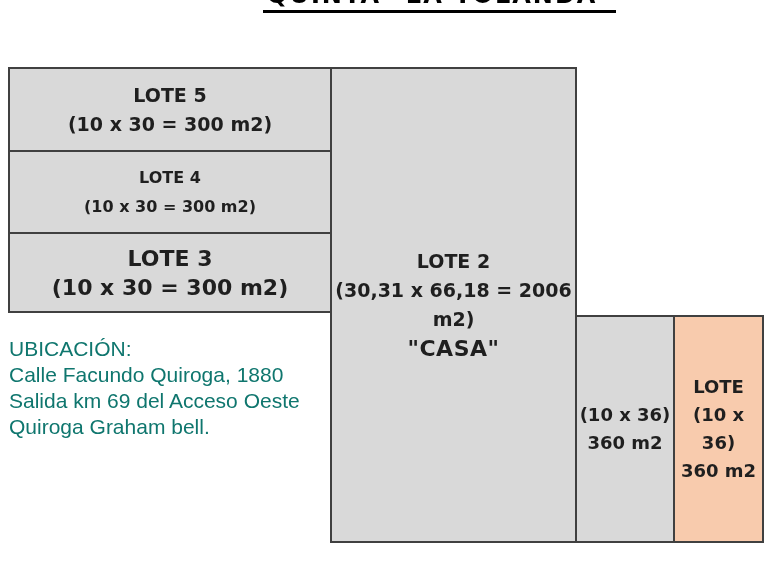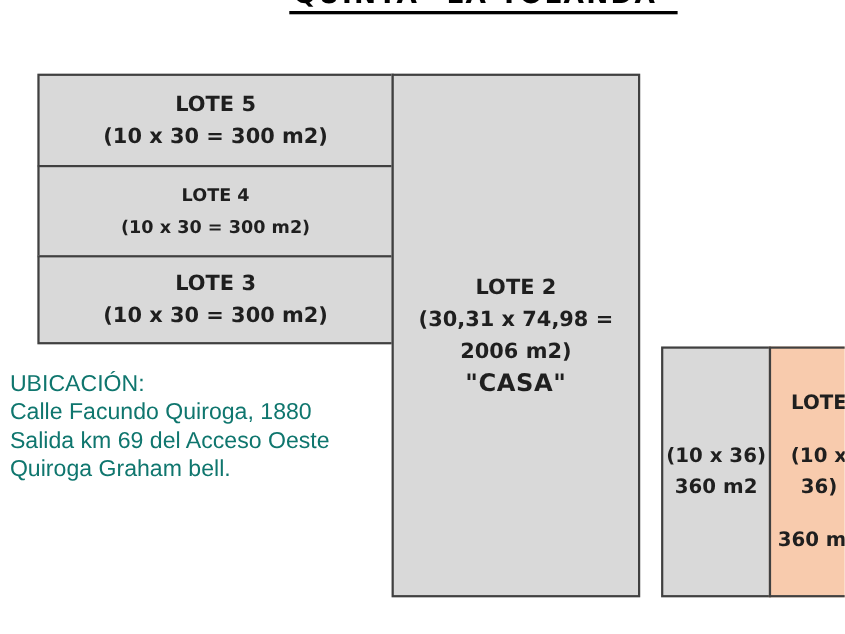--- a/index.html
+++ b/index.html
@@ -36,34 +36,33 @@
     background:var(--lot-fill);
     border:2px solid var(--border);
     display:flex;
     flex-direction:column;
     align-items:center;
     justify-content:center;
     text-align:center;
     color:var(--ink);
     font-family:"DejaVu Sans",sans-serif;
     font-weight:bold;
-    margin-left:26px;
   }
   .lot .line{display:block;}
   
   .lote5{left:8px;  top:67px;  width:324px; height:85px; font-size:19px; line-height:29px;}
   .lote4{left:8px;  top:150px; width:324px; height:84px; font-size:16px; line-height:29px;}
-  .lote3{left:8px;  top:232px; width:324px; height:81px; font-size:19px; line-height:29px;}
+  .lote3{left:8px;  top:232px; width:324px; height:81px; font-size:22px; line-height:29px;}
   
-  .lote2{left:330px; top:67px; width:226px; height:476px; font-size:19px; line-height:29px;}
+  .lote2{left:330px; top:67px; width:247px; height:476px; font-size:19px; line-height:29px;}
   .lote2 .casa{font-size:22px; font-weight:800; letter-spacing:0.5px;}
   
   .lote1{left:575px; top:315px; width:100px; height:228px; font-size:18px; line-height:28px;}
   .lote0{left:673px; top:315px; width:91px;  height:228px; font-size:18px; line-height:28px;
-         background:var(--highlight-fill);gap:20px;}
+         background:var(--highlight-fill);}
   
   .location{
     position:absolute;
     left:9px; top:336px;
     width:318px;
     font-family:"Liberation Sans",sans-serif;
     font-size:21px;
     line-height:26px;
     color:#0f766e;
     font-weight:400;
@@ -87,21 +86,21 @@
     <span class="line">(10 x 30 = 300 m2)</span>
   </div>
 
   <div class="lot lote3">
     <span class="line">LOTE 3</span>
     <span class="line">(10 x 30 = 300 m2)</span>
   </div>
 
   <div class="lot lote2">
     <span class="line">LOTE 2</span>
-    <span class="line">(30,31 x 74,98 = 2006 m2)</span>
+    <span class="line">(30,31 x 66,18 = 2006 m2)</span>
     <span class="line casa">"CASA"</span>
   </div>
 
   <div class="lot lote1">
     <span class="line">(10 x 36)</span>
     <span class="line">360 m2</span>
   </div>
 
   <div class="lot lote0">
     <span class="line">LOTE</span>

